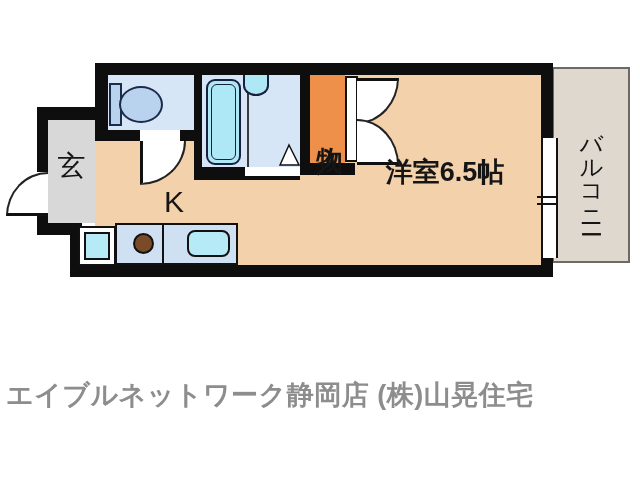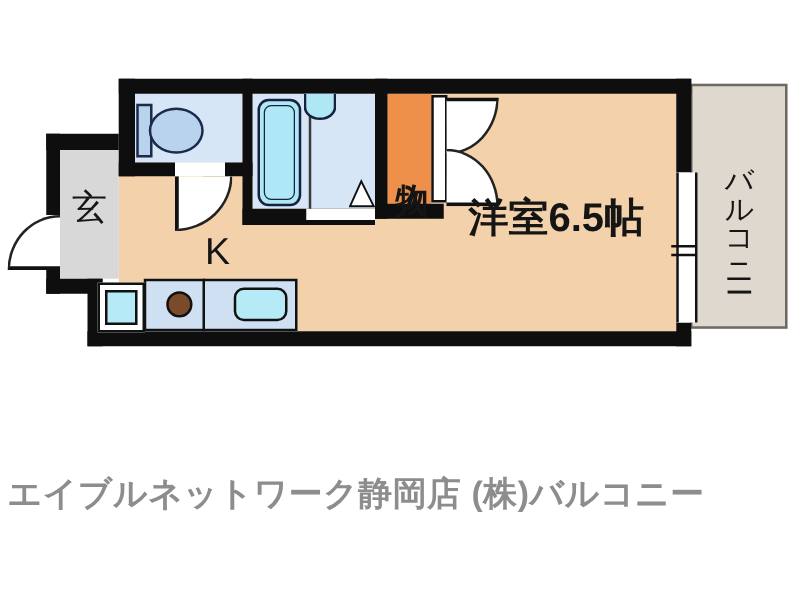--- a/index.html
+++ b/index.html
@@ -92,19 +92,19 @@
 
   <div class="abs counter" style="left:115px;top:223px;width:123px;height:42px;"></div>
   <div class="abs" style="left:162px;top:223px;width:2px;height:42px;background:#111;"></div>
   <div class="abs round" style="left:133px;top:233px;width:21px;height:21px;background:#7b4a28;border:2px solid #111;box-sizing:border-box;"></div>
   <div class="abs cyan-box" style="left:187px;top:230px;width:43px;height:27px;border-radius:8px;"></div>
   <div class="abs" style="left:78px;top:226px;width:38px;height:40px;background:#fff;border:2px solid #111;box-sizing:border-box;"></div>
   <div class="abs cyan-box" style="left:84px;top:232px;width:26px;height:28px;"></div>
 
   <div class="label" style="left:48px;top:151px;width:47px;font-size:28px;font-weight:500;">玄</div>
   <div class="label" style="left:148px;top:186px;width:52px;font-size:30px;font-weight:500;">K</div>
-  <div class="label" style="left:355px;top:158px;width:180px;font-size:32px;font-weight:600;">洋室6.5帖</div>
+  <div class="label" style="left:355px;top:158px;width:180px;font-size:27px;font-weight:600;">洋室6.5帖</div>
   <div class="label-v" style="left:312px;top:88px;width:32px;height:76px;font-size:26px;font-weight:600;">物入</div>
   <div class="label-v" style="left:578px;top:100px;width:26px;height:140px;font-size:23px;font-weight:500;">バルコニー</div>
 
-  <div class="footer" style="left:6px;top:377px;">エイブルネットワーク静岡店 (株)バルコニー</div>
+  <div class="footer" style="left:6px;top:377px;">エイブルネットワーク静岡店 (株)山晃住宅</div>
 
 </div>
 
 </body></html>

